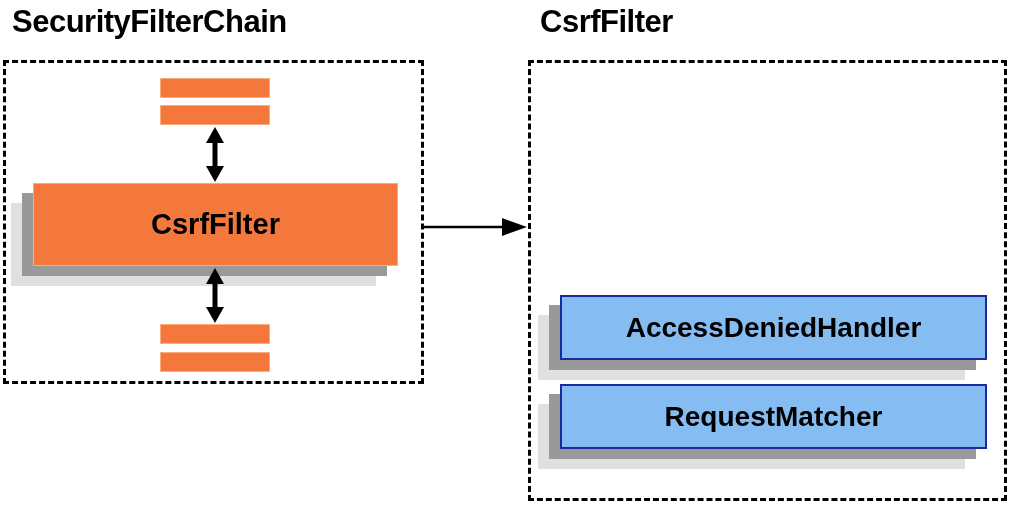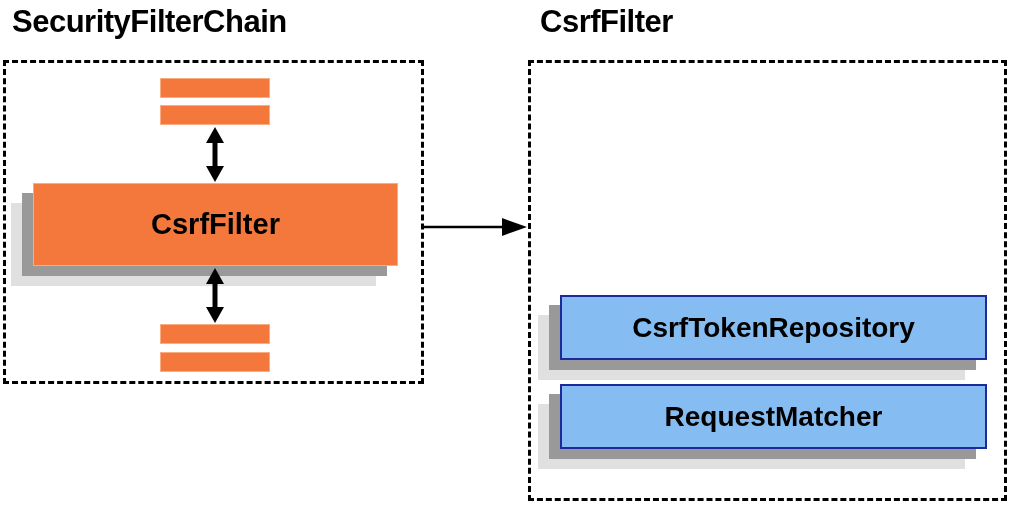--- a/index.html
+++ b/index.html
@@ -129,17 +129,17 @@
   <div class="filter-bar bar-3"></div>
   <div class="filter-bar bar-4"></div>
 
   <svg class="h-arrow" viewBox="0 0 105 24">
     <line x1="1" y1="12" x2="82" y2="12" stroke="#000000" stroke-width="2.5"></line>
     <polygon points="104,12 79,3 79,21" fill="#000000"></polygon>
   </svg>
 
 
 
-  <div class="component-box comp-3">CsrfTokenRepository</div>
+  <div class="component-box comp-3">AccessDeniedHandler</div>
 
   <div class="component-box comp-4">RequestMatcher</div>
 
 </div>
 
 </body></html>

